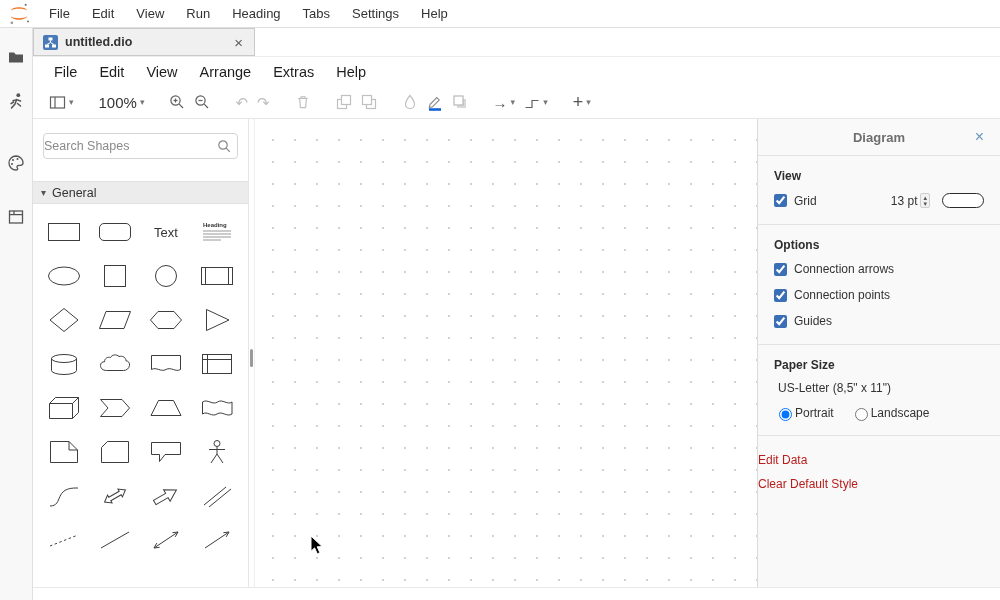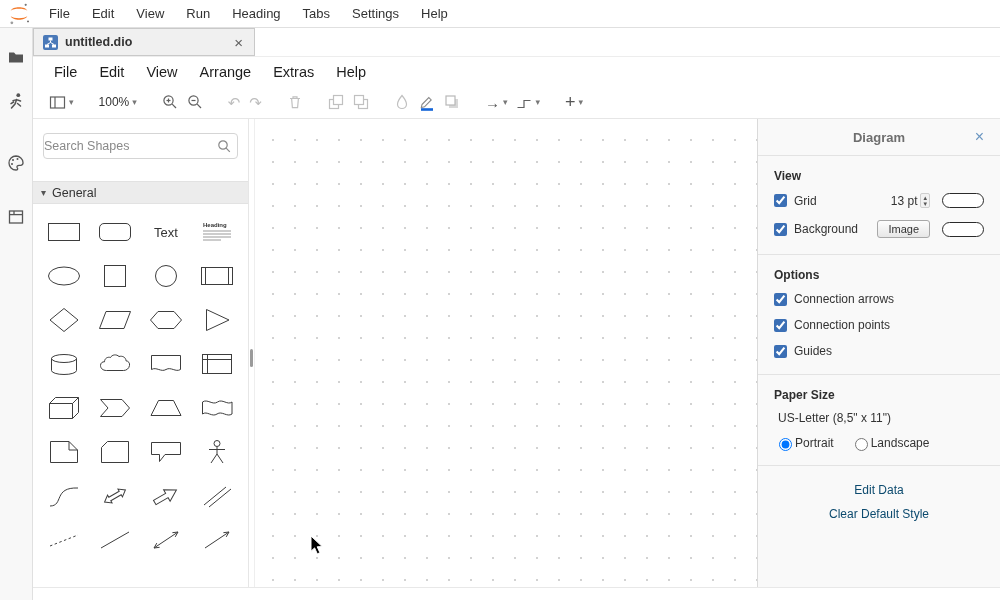--- a/index.html
+++ b/index.html
@@ -43,21 +43,21 @@
 
   .dio-toolbar { height:33px; flex:0 0 33px; border-bottom:1px solid #e6e6e6; display:flex; align-items:center;
     padding-left:16px; color:#555; }
   .tb-btn { display:inline-flex; align-items:center; margin-right:9px; cursor:default; }
   .tb-gap { width:16px; flex:0 0 16px; }
   .tb-btn svg { display:block; }
   .caret { font-size:9px; color:#777; margin-left:3px; }
   .tb-glyph { font-size:15px; color:#555; line-height:1; }
   .tb-glyph.dis { color:#bdbdbd; }
   .tb-plus { font-size:18px; color:#555; line-height:1; }
-  .zoom-label { font-size:12px; color:#333; }
+  .zoom-label { font-size:15px; color:#333; }
   .tb-ico { stroke:#5f5f5f; fill:none; stroke-width:1.2; }
   .tb-ico.dis { stroke:#c0c0c0; }
 
   .dio-content { flex:1; display:flex; min-height:0; }
   .dio-footer { flex:0 0 13px; background:#fff; border-top:1px solid #e8e8e8; }
 
   
   .shapes-panel { width:216px; flex:0 0 216px; background:#fff; border-right:1px solid #e6e6e6;
     display:flex; flex-direction:column; overflow:hidden; }
   .search-wrap { position:relative; margin:14px 10px 0; }
@@ -101,21 +101,21 @@
   .stepper { display:inline-flex; flex-direction:column; margin-right:12px; line-height:5.5px;
     font-size:7px; color:#555; border:1px solid #cfcfcf; background:#f2f2f2; padding:1px 2px; border-radius:2px; }
   .swatch { width:42px; height:15px; border:1px solid #2b2b2b; border-radius:8px; background:#fff; }
   .img-btn { font-size:11px; padding:2px 10px; border:1px solid #a8a8a8; border-radius:3px;
     background:linear-gradient(#fdfdfd,#e7e7e7); margin-right:12px; color:#333; cursor:default; }
   .fp-divider { border-bottom:1px solid #e3e3e3; margin-top:10px; }
   .paper-size-value { padding:5px 16px 2px 20px; color:#333; cursor:default; }
   .radio-row { display:flex; gap:16px; padding:8px 16px 4px; }
   .radio-label { display:inline-flex; align-items:center; color:#333; }
   .fp-actions { padding-top:12px; }
-  .fp-action { text-align:center; padding:5px 0; color:#0c4a6e; cursor:default; }
+  .fp-action { padding:5px 0; color:#b91c1c; cursor:default; }
 </style>
 </head>
 <body>
 
 <div class="app">
 
   <div class="jp-menubar">
     <span class="jp-logo-wrap">
       <svg width="22" height="24" viewBox="0 0 44 52">
         <path d="M4,19 C8,9 36,9 40,19 C34,13.5 10,13.5 4,19 Z" fill="#f37726"></path>
@@ -496,27 +496,20 @@
                 <input type="checkbox" checked="" style="">
                 <span>Grid</span>
                 <span class="spacer"></span>
                 <span class="grid-size">13 pt</span>
                 <span class="stepper">
                   <span>▴</span>
                   <span>▾</span>
                 </span>
                 <span class="swatch"></span>
               </div>
-              <div class="f-row">
-                <input type="checkbox" checked="" style="">
-                <span>Background</span>
-                <span class="spacer"></span>
-                <span class="img-btn">Image</span>
-                <span class="swatch"></span>
-              </div>
               <div class="fp-divider"></div>
 
               <div class="fp-heading">Options</div>
               <div class="f-row">
                 <input type="checkbox" checked="" style="">
                 <span>Connection arrows</span>
               </div>
               <div class="f-row">
                 <input type="checkbox" checked="" style="">
                 <span>Connection points</span>

